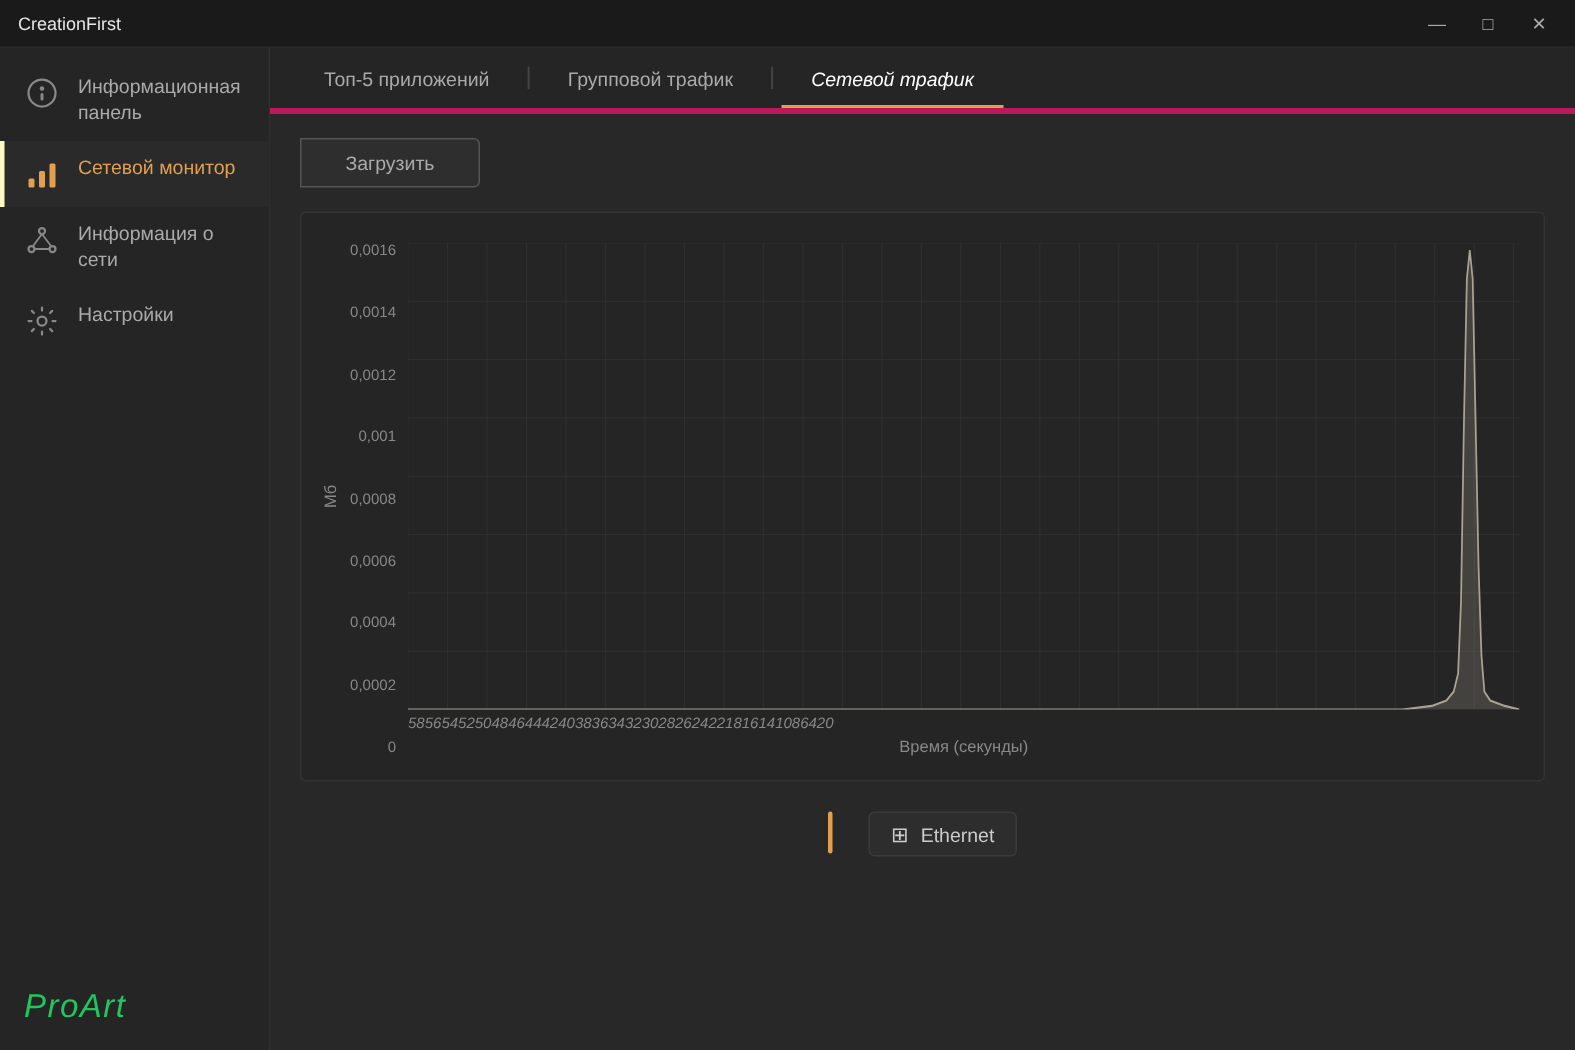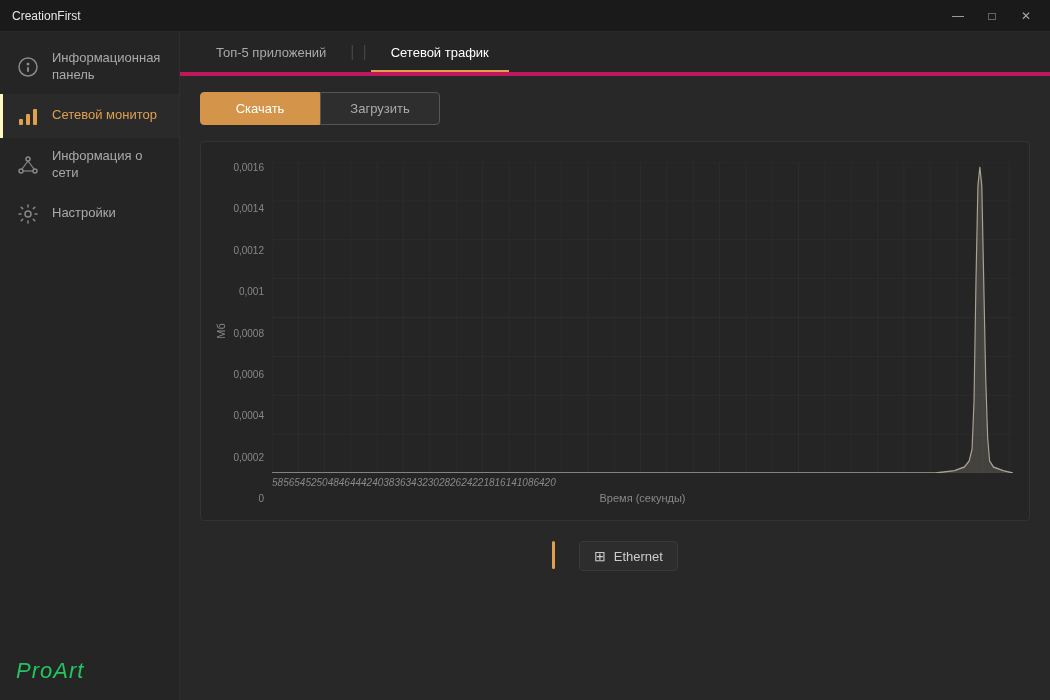--- a/index.html
+++ b/index.html
@@ -54,21 +54,20 @@
     .sidebar {
       width: 180px;
       background: #252525;
       border-right: 1px solid #2e2e2e;
       display: flex;
       flex-direction: column;
       padding-top: 8px;
     }
     .sidebar-item {
       display: flex;
-      align-items: center;
       padding: 10px 16px;
       cursor: pointer;
       gap: 12px;
       color: #aaa;
       font-size: 13px;
     }
     .sidebar-item.active {
       color: #e0a050;
       border-left: 3px solid #fef9c3;
       padding-left: 13px;
@@ -120,20 +119,21 @@
       height: 100%;
       display: flex;
       align-items: center;
       font-size: 13px;
       color: #aaa;
       cursor: pointer;
       position: relative;
     }
     .tab-item.active {
       color: #fff;
+      font-style: italic;
     }
     .tab-item.active::after {
       content: '';
       position: absolute;
       bottom: 0;
       left: 0;
       right: 0;
       height: 2px;
       background: #e0a050;
     }
@@ -347,30 +347,32 @@
     </div>
   </div>
 
   <div class="content">
 
     <div class="tabbar">
       <div class="tab-item">
         <span>Топ-5 приложений</span>
       </div>
       <span class="tab-separator">|</span>
+      <div class="tab-item">
+        <span>Групповой трафик</span>
+      </div>
       <span class="tab-separator">|</span>
       <div class="tab-item active">
         <span>Сетевой трафик</span>
       </div>
     </div>
 
     <div class="inner-content">
 
       <div class="toggle-row">
-        <button class="toggle-btn active">Скачать</button>
         <button class="toggle-btn">Загрузить</button>
       </div>
 
       <div class="chart-container">
         <div class="chart-inner">
 
           <div class="y-axis-label-rotated">Мб</div>
 
           <div class="y-axis">
             <span>0,0016</span>

